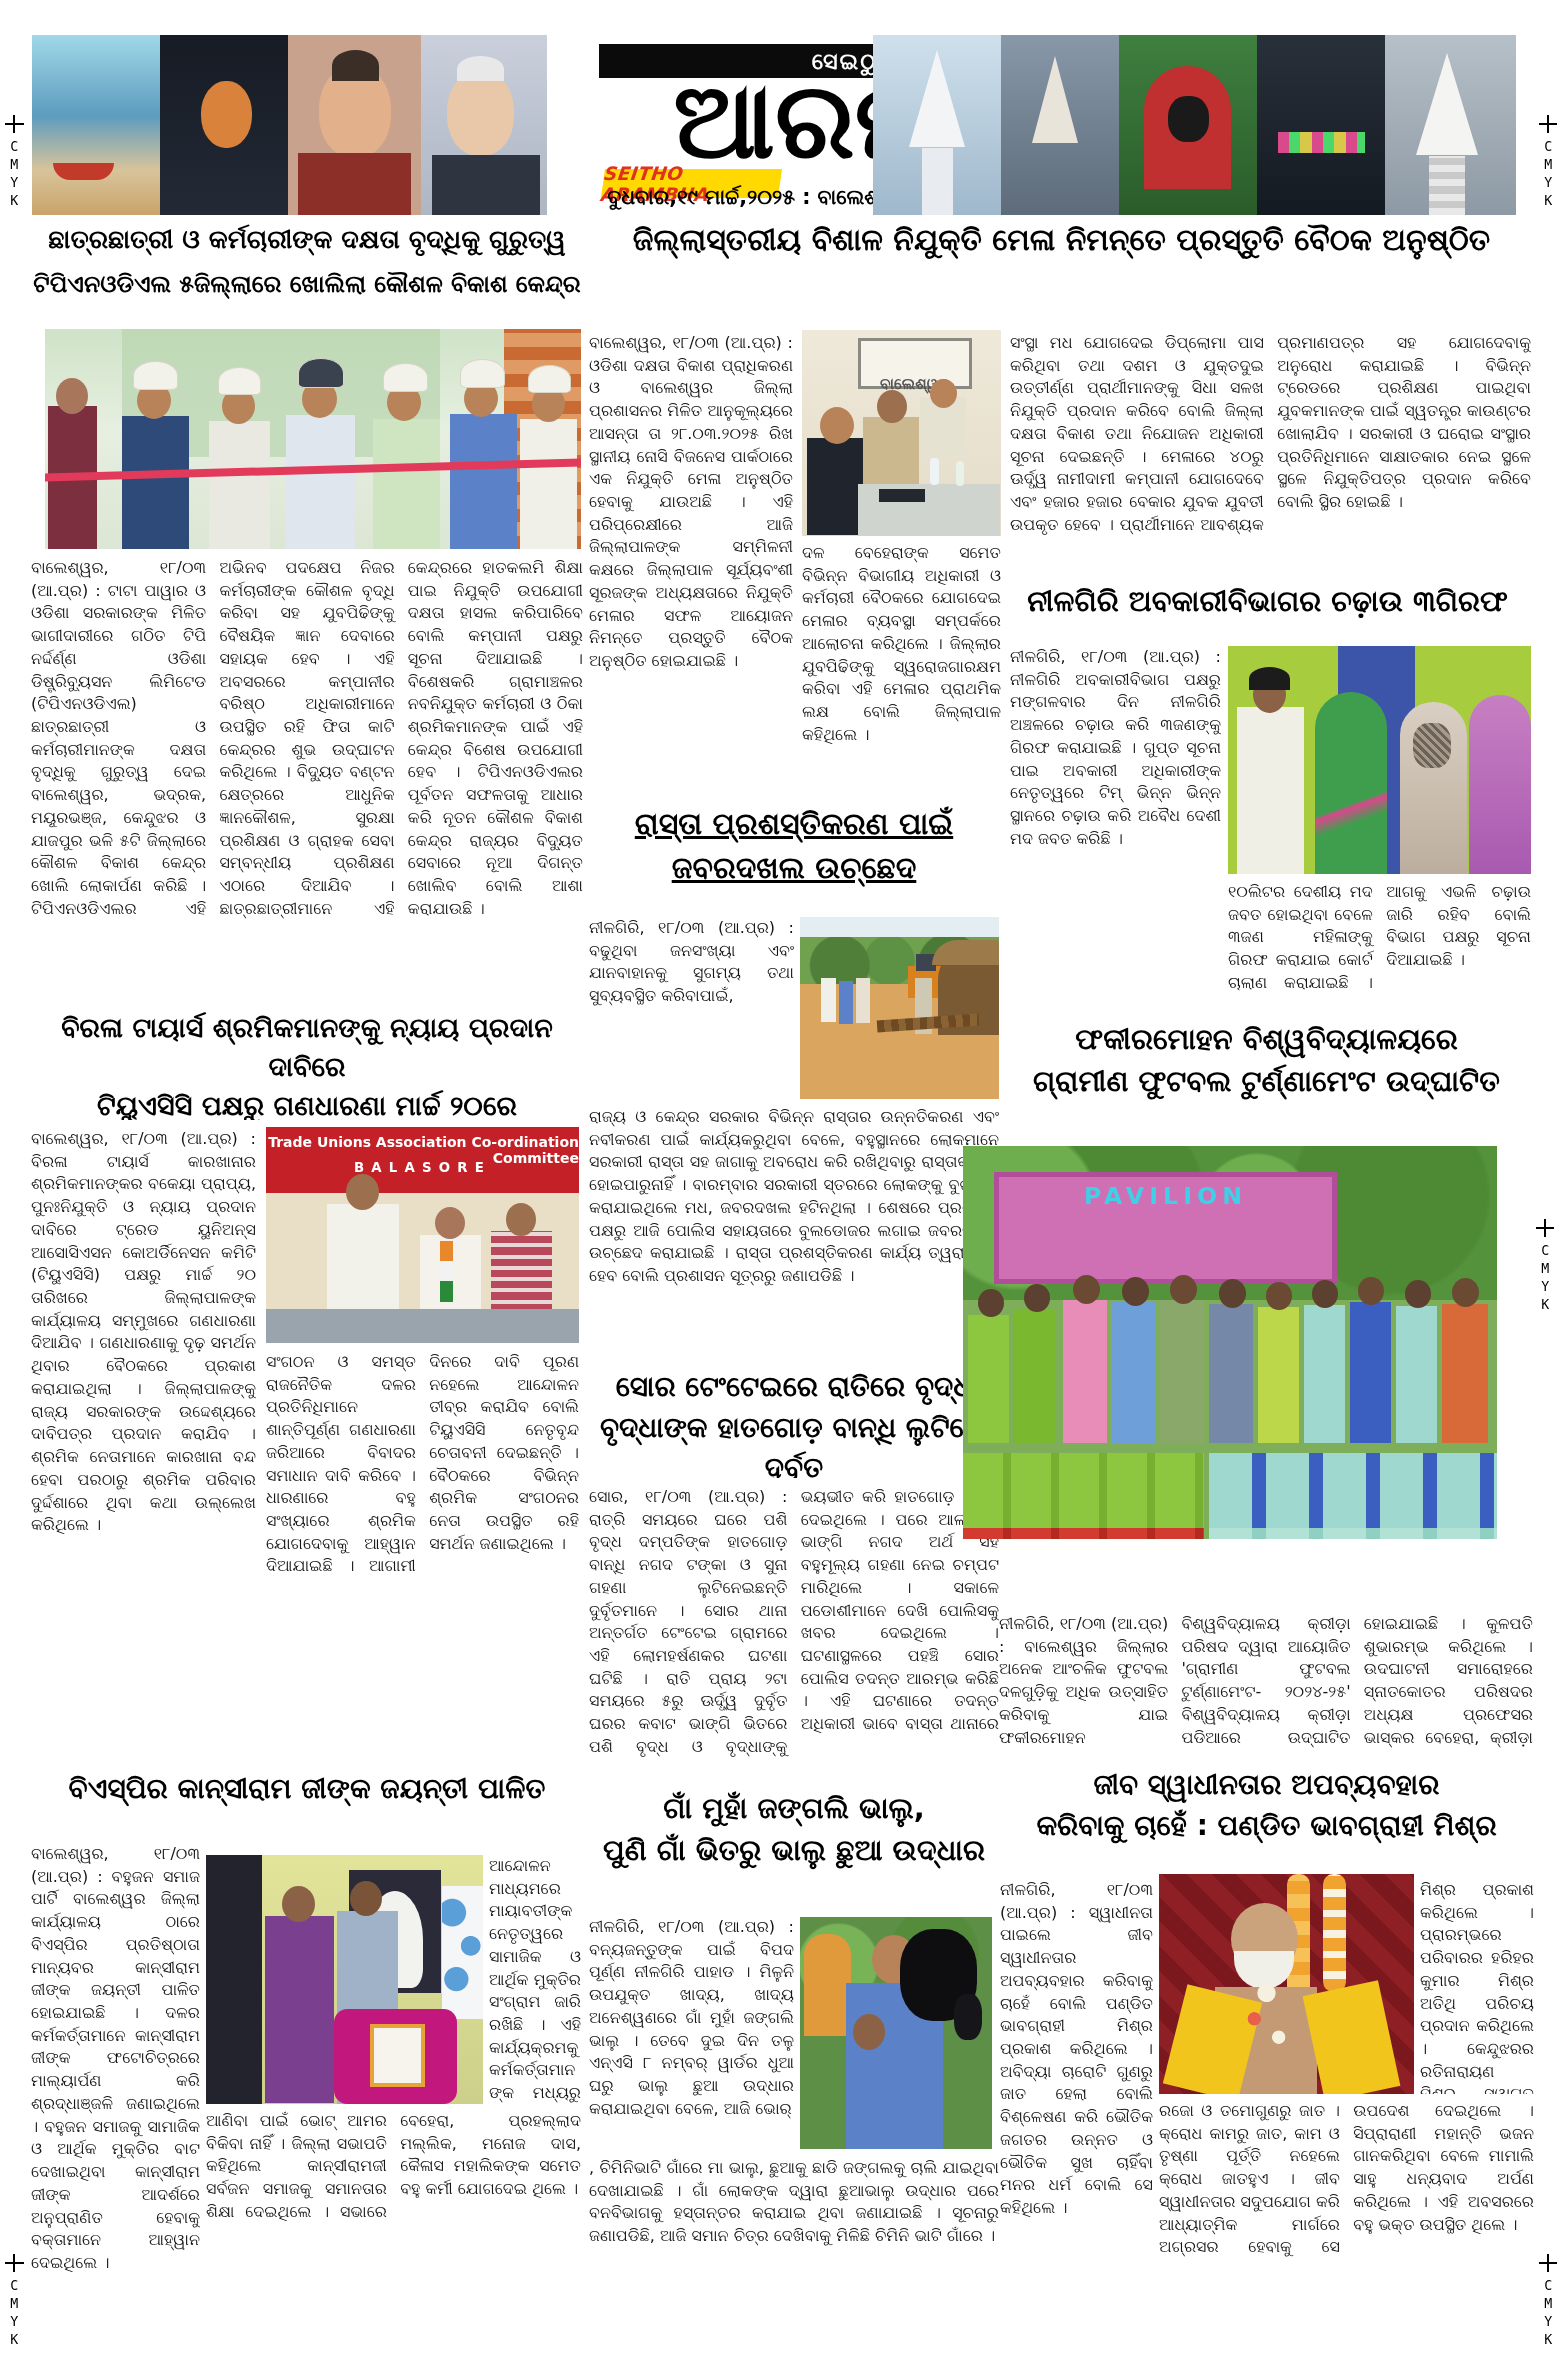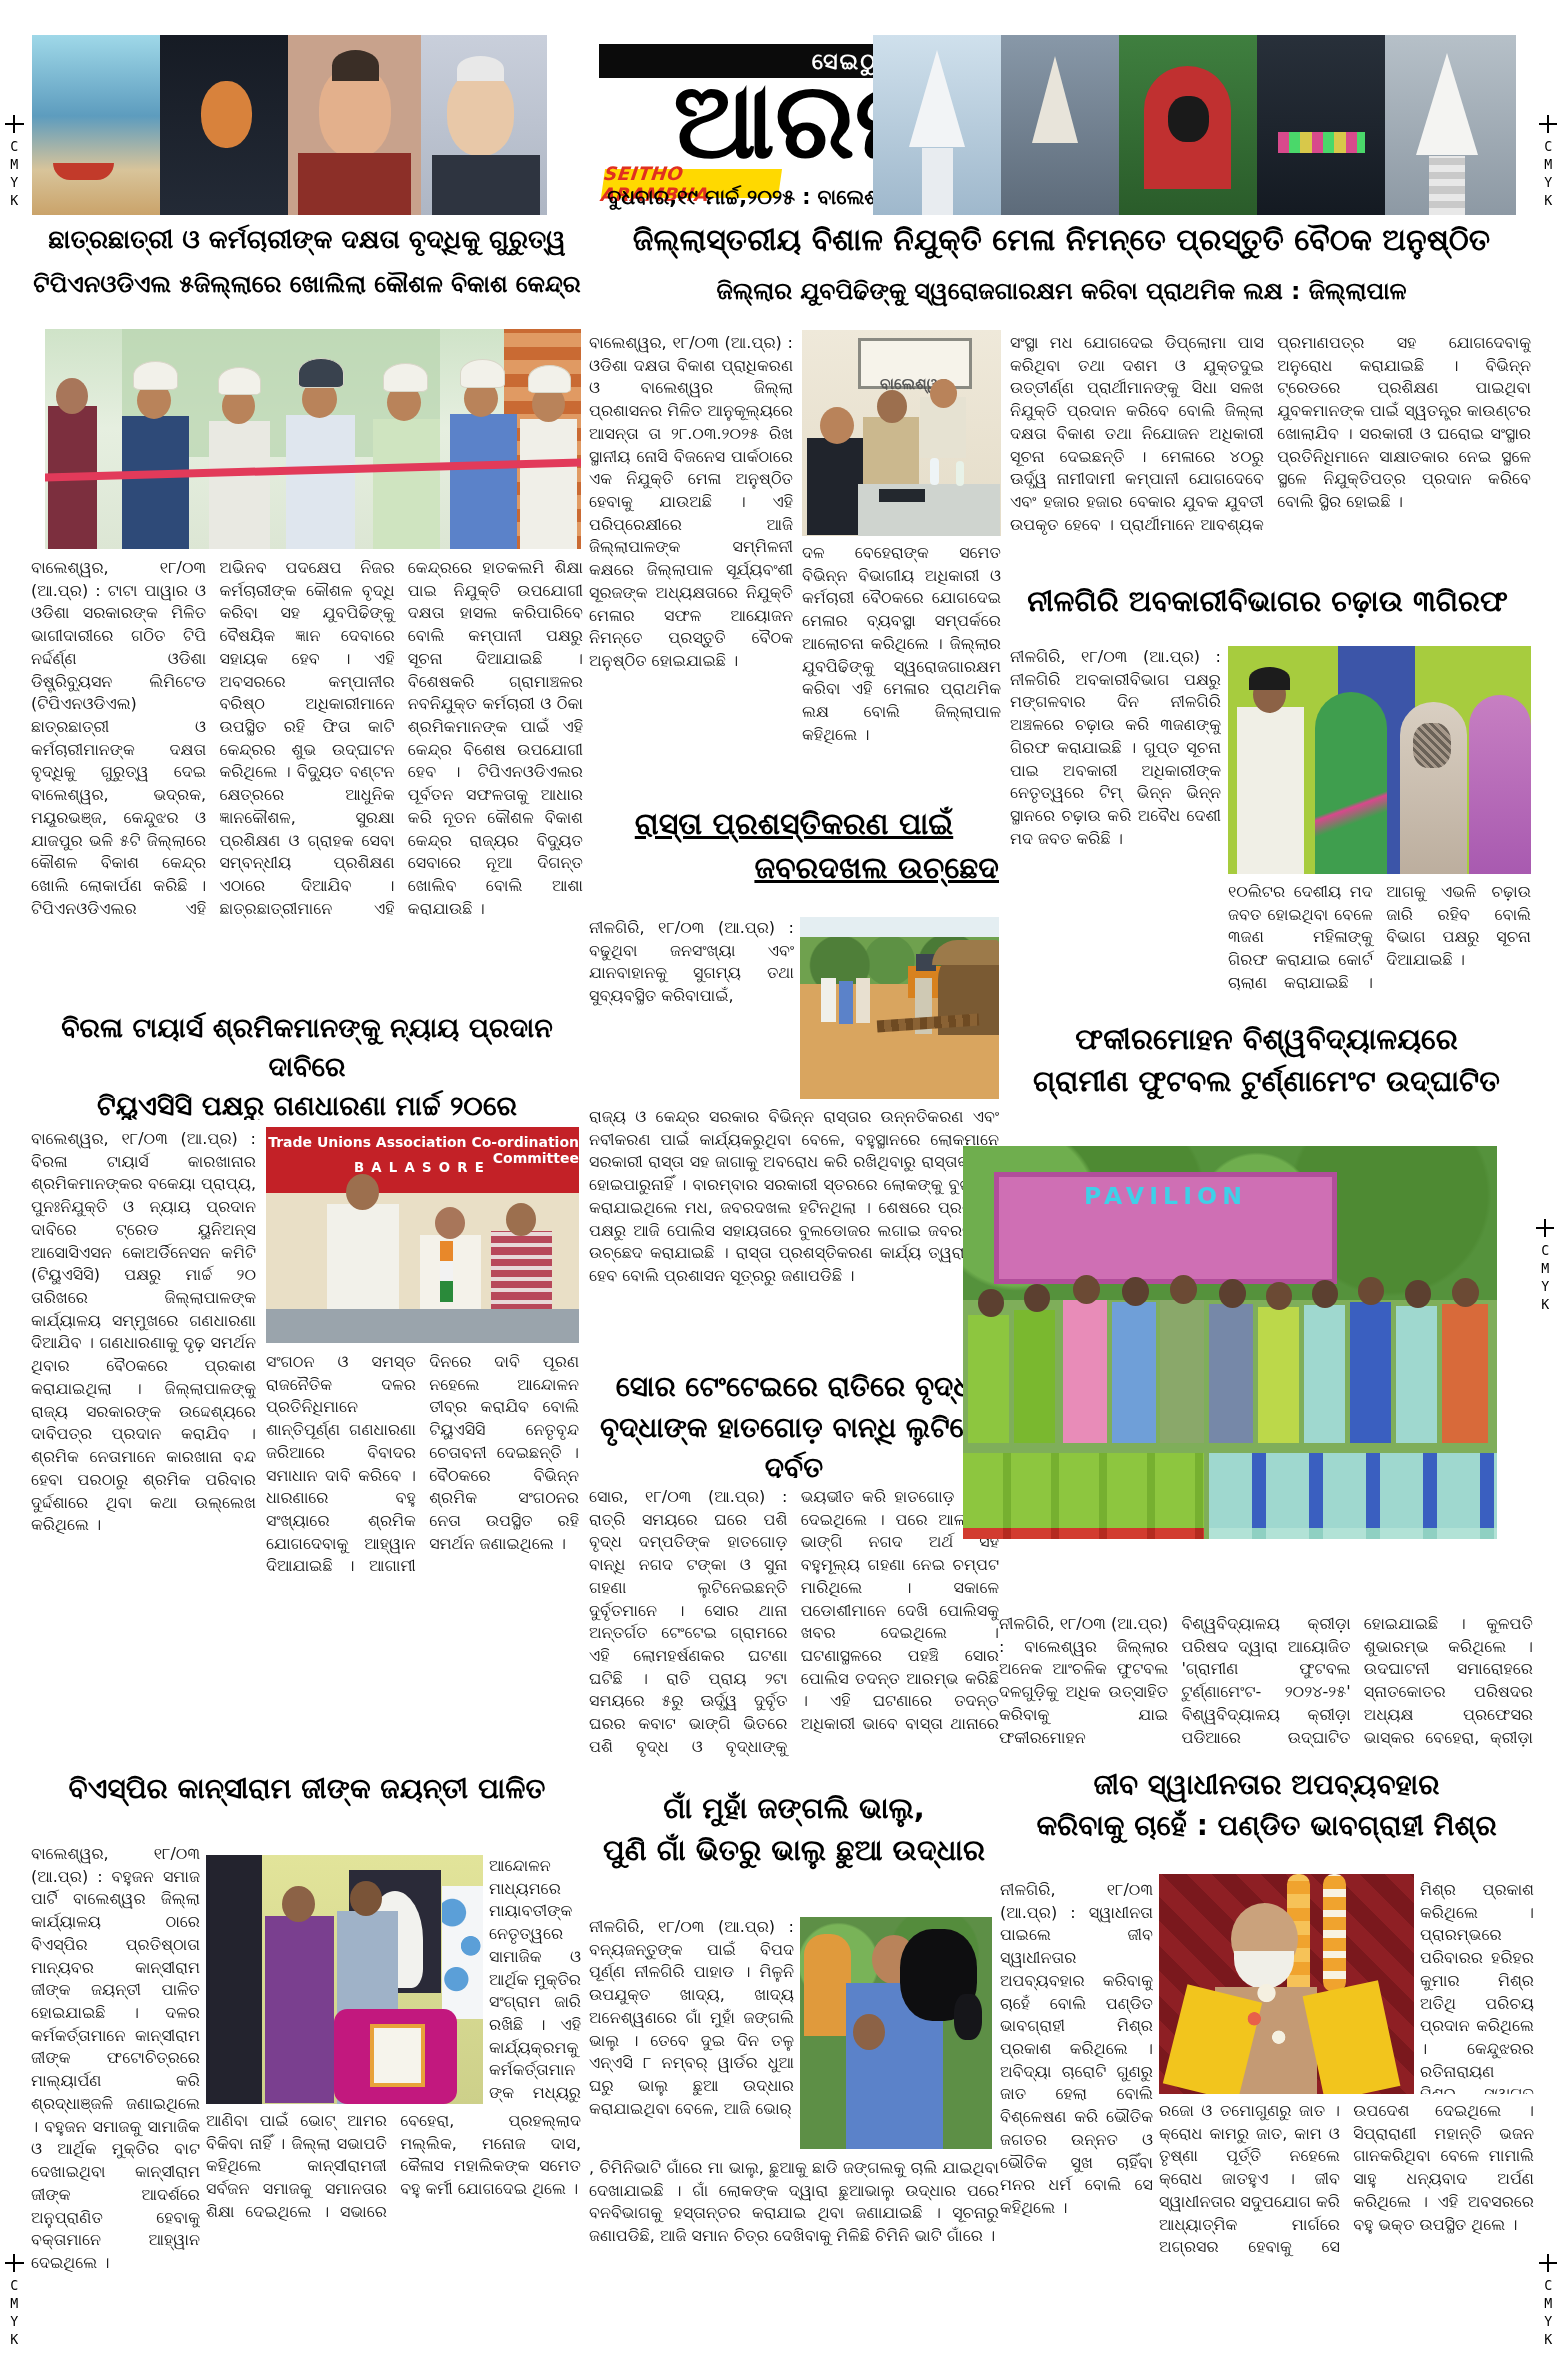--- a/index.html
+++ b/index.html
@@ -139,21 +139,20 @@
     <div class="helmet" style="left:415px;top:30px;width:43px;height:27px;"></div>
     <div style="left:475px;top:90px;width:57px;height:130px;background:#f0efe8;"></div>
     <div class="head" style="left:487px;top:57px;width:33px;height:36px;"></div>
     <div class="helmet" style="left:483px;top:36px;width:41px;height:25.6px;"></div>
     <div style="left:-5.1px;top:137px;width:548px;height:8.2px;background:#e23a5a;transform:rotate(-1.6deg);"></div>
   </div>
 
   <div class="abs bt cols3" style="left:31px;top:557px;width:552px;height:442px;">ବାଲେଶ୍ୱର, ୧୮/୦୩ (ଆ.ପ୍ର) : ଟାଟା ପାୱାର ଓ ଓଡିଶା ସରକାରଙ୍କ ମିଳିତ ଭାଗୀଦାରୀରେ ଗଠିତ ଟିପି ନର୍ଦ୍ଦର୍ଣ୍ଣ ଓଡିଶା ଡିଷ୍ଟ୍ରିବ୍ୟୁସନ ଲିମିଟେଡ (ଟିପିଏନଓଡିଏଲ) ଛାତ୍ରଛାତ୍ରୀ ଓ କର୍ମଚାରୀମାନଙ୍କ ଦକ୍ଷତା ବୃଦ୍ଧିକୁ ଗୁରୁତ୍ୱ ଦେଇ ବାଲେଶ୍ୱର, ଭଦ୍ରକ, ମୟୂରଭଞ୍ଜ, କେନ୍ଦୁଝର ଓ ଯାଜପୁର ଭଳି ୫ଟି ଜିଲ୍ଲାରେ କୌଶଳ ବିକାଶ କେନ୍ଦ୍ର ଖୋଲି ଲୋକାର୍ପଣ କରିଛି । ଟିପିଏନଓଡିଏଲର ଏହି ଅଭିନବ ପଦକ୍ଷେପ ନିଜର କର୍ମଚାରୀଙ୍କ କୌଶଳ ବୃଦ୍ଧି କରିବା ସହ ଯୁବପିଢିଙ୍କୁ ବୈଷୟିକ ଜ୍ଞାନ ଦେବାରେ ସହାୟକ ହେବ । ଏହି ଅବସରରେ କମ୍ପାନୀର ବରିଷ୍ଠ ଅଧିକାରୀମାନେ ଉପସ୍ଥିତ ରହି ଫିତା କାଟି କେନ୍ଦ୍ରର ଶୁଭ ଉଦ୍‌ଘାଟନ କରିଥିଲେ । ବିଦ୍ୟୁତ ବଣ୍ଟନ କ୍ଷେତ୍ରରେ ଆଧୁନିକ ଜ୍ଞାନକୌଶଳ, ସୁରକ୍ଷା ପ୍ରଶିକ୍ଷଣ ଓ ଗ୍ରାହକ ସେବା ସମ୍ବନ୍ଧୀୟ ପ୍ରଶିକ୍ଷଣ ଏଠାରେ ଦିଆଯିବ । ଛାତ୍ରଛାତ୍ରୀମାନେ ଏହି କେନ୍ଦ୍ରରେ ହାତକଲମି ଶିକ୍ଷା ପାଇ ନିଯୁକ୍ତି ଉପଯୋଗୀ ଦକ୍ଷତା ହାସଲ କରିପାରିବେ ବୋଲି କମ୍ପାନୀ ପକ୍ଷରୁ ସୂଚନା ଦିଆଯାଇଛି । ବିଶେଷକରି ଗ୍ରାମାଞ୍ଚଳର ନବନିଯୁକ୍ତ କର୍ମଚାରୀ ଓ ଠିକା ଶ୍ରମିକମାନଙ୍କ ପାଇଁ ଏହି କେନ୍ଦ୍ର ବିଶେଷ ଉପଯୋଗୀ ହେବ । ଟିପିଏନଓଡିଏଲର ପୂର୍ବତନ ସଫଳତାକୁ ଆଧାର କରି ନୂତନ କୌଶଳ ବିକାଶ କେନ୍ଦ୍ର ରାଜ୍ୟର ବିଦ୍ୟୁତ ସେବାରେ ନୂଆ ଦିଗନ୍ତ ଖୋଲିବ ବୋଲି ଆଶା କରାଯାଉଛି ।</div>
 
   <div class="abs hl" style="left:589px;top:221px;width:945px;height:44px;font-size:30px;">ଜିଲ୍ଲାସ୍ତରୀୟ ବିଶାଳ ନିଯୁକ୍ତି ମେଳା ନିମନ୍ତେ ପ୍ରସ୍ତୁତି ବୈଠକ ଅନୁଷ୍ଠିତ</div>
-  <div class="abs hl" style="left:589px;top:276px;width:945px;height:38px;font-size:23.6px;">ଜିଲ୍ଲାର ଯୁବପିଢିଙ୍କୁ ସ୍ୱରୋଜଗାରକ୍ଷମ କରିବା ପ୍ରାଥମିକ ଲକ୍ଷ : ଜିଲ୍ଲାପାଳ</div>
 
   <div class="abs bt" style="left:589px;top:332px;width:204px;height:467px;">ବାଲେଶ୍ୱର, ୧୮/୦୩ (ଆ.ପ୍ର) : ଓଡିଶା ଦକ୍ଷତା ବିକାଶ ପ୍ରାଧିକରଣ ଓ ବାଲେଶ୍ୱର ଜିଲ୍ଲା ପ୍ରଶାସନର ମିଳିତ ଆନୁକୂଲ୍ୟରେ ଆସନ୍ତା ତା ୨୮.୦୩.୨୦୨୫ ରିଖ ସ୍ଥାନୀୟ ନୋସି ବିଜନେସ ପାର୍କଠାରେ ଏକ ନିଯୁକ୍ତି ମେଳା ଅନୁଷ୍ଠିତ ହେବାକୁ ଯାଉଅଛି । ଏହି ପରିପ୍ରେକ୍ଷୀରେ ଆଜି ଜିଲ୍ଲାପାଳଙ୍କ ସମ୍ମିଳନୀ କକ୍ଷରେ ଜିଲ୍ଲାପାଳ ସୂର୍ଯ୍ୟବଂଶୀ ସୂରଜଙ୍କ ଅଧ୍ୟକ୍ଷତାରେ ନିଯୁକ୍ତି ମେଳାର ସଫଳ ଆୟୋଜନ ନିମନ୍ତେ ପ୍ରସ୍ତୁତି ବୈଠକ ଅନୁଷ୍ଠିତ ହୋଇଯାଇଛି ।</div>
 
   <div class="photo" style="left:802px;top:330px;width:199px;height:206px;background:linear-gradient(180deg,#efe9da,#e4dcc8);">
     <div style="left:56px;top:8.2px;width:108px;height:45px;background:#f6f3ea;border:3.1px solid #8a8a82;display:flex;align-items:center;justify-content:center;">
       <span style="font-size:15.4px;color:#555;font-weight:bold;margin-top:41px;">ବାଲେଶ୍ୱର</span>
     </div>
     <div style="left:118px;top:67px;width:46px;height:61px;background:#e6e2d2;"></div>
     <div class="head" style="left:128px;top:49px;width:27px;height:29px;"></div>
     <div style="left:5.1px;top:108px;width:61px;height:97px;background:#20242c;"></div>
@@ -177,21 +176,21 @@
     <div style="left:20.5px;top:20.5px;width:41px;height:23.6px;background:#1c1c1c;border-radius:50% 50% 0 0;"></div>
     <div style="left:87px;top:46px;width:72px;height:182px;background:linear-gradient(160deg,#3f9e4e 60%,#d8488c 62%,#3f9e4e 70%);border-radius:36px 36px 0 0;"></div>
     <div style="left:172px;top:56px;width:67px;height:172px;background:linear-gradient(180deg,#d9cfc2,#bcae9e);border-radius:33px 33px 0 0;"></div>
     <div style="left:185px;top:77px;width:38px;height:45px;background:repeating-linear-gradient(45deg,#6b6258 0 3.1px,#a6988a 3.1px 6.1px);border-radius:40%;"></div>
     <div style="left:241px;top:49px;width:62px;height:179px;background:linear-gradient(180deg,#c77fc2,#a85ab0);border-radius:31px 31px 0 0;"></div>
   </div>
   <div class="abs bt cols2" style="left:1228px;top:881px;width:303px;height:142px;">୧୦ଲିଟର ଦେଶୀୟ ମଦ ଜବତ ହୋଇଥିବା ବେଳେ ୩ଜଣ ମହିଳାଙ୍କୁ ଗିରଫ କରାଯାଇ କୋର୍ଟ ଚାଲାଣ କରାଯାଇଛି । ଆଗକୁ ଏଭଳି ଚଢ଼ାଉ ଜାରି ରହିବ ବୋଲି ବିଭାଗ ପକ୍ଷରୁ ସୂଚନା ଦିଆଯାଇଛି ।</div>
 
   <div class="abs hl2" style="left:589px;top:802px;width:410px;height:100px;font-size:30px;text-decoration:underline;">
     <span style="display:block;">ରାସ୍ତା ପ୍ରଶସ୍ତିକରଣ ପାଇଁ</span>
-    <span style="display:block;text-align:right;">ଜବରଦଖଲ ଉଚ୍ଛେଦ</span>
+    <span style="display:block;">ଜବରଦଖଲ ଉଚ୍ଛେଦ</span>
   </div>
   <div class="abs bt" style="left:589px;top:917px;width:205px;height:184px;">ନୀଳଗିରି, ୧୮/୦୩ (ଆ.ପ୍ର) : ବଢୁଥିବା ଜନସଂଖ୍ୟା ଏବଂ ଯାନବାହାନକୁ ସୁଗମ୍ୟ ତଥା ସୁବ୍ୟବସ୍ଥିତ କରିବାପାଇଁ,</div>
   <div class="photo" style="left:800px;top:917px;width:199px;height:182px;background:#d9a55f;">
     <div style="left:0;top:0;width:100%;height:33px;background:#e4eef2;"></div>
     <div style="left:0;top:19.5px;width:100%;height:47px;background:radial-gradient(circle at 20% 60%,#4f7f39 18%,transparent 19%),radial-gradient(circle at 45% 50%,#5d9144 22%,transparent 23%),radial-gradient(circle at 75% 58%,#4a7a36 20%,transparent 21%),#6fa14e;"></div>
     <div style="left:108px;top:49px;width:49px;height:32px;background:#d8821f;"></div>
     <div style="left:150px;top:36px;width:36px;height:8.2px;background:#b56a14;transform:rotate(32deg);"></div>
     <div style="left:116px;top:37px;width:19.5px;height:17.4px;background:#3c4450;"></div>
     <div style="right:0;top:31px;width:61px;height:87px;background:#7a5a33;border-radius:31px 4.1px 0 0;"></div>
     <div style="right:0;top:22.5px;width:67px;height:25.6px;background:#9c7a4a;border-radius:36px 5.1px 0 0;"></div>

